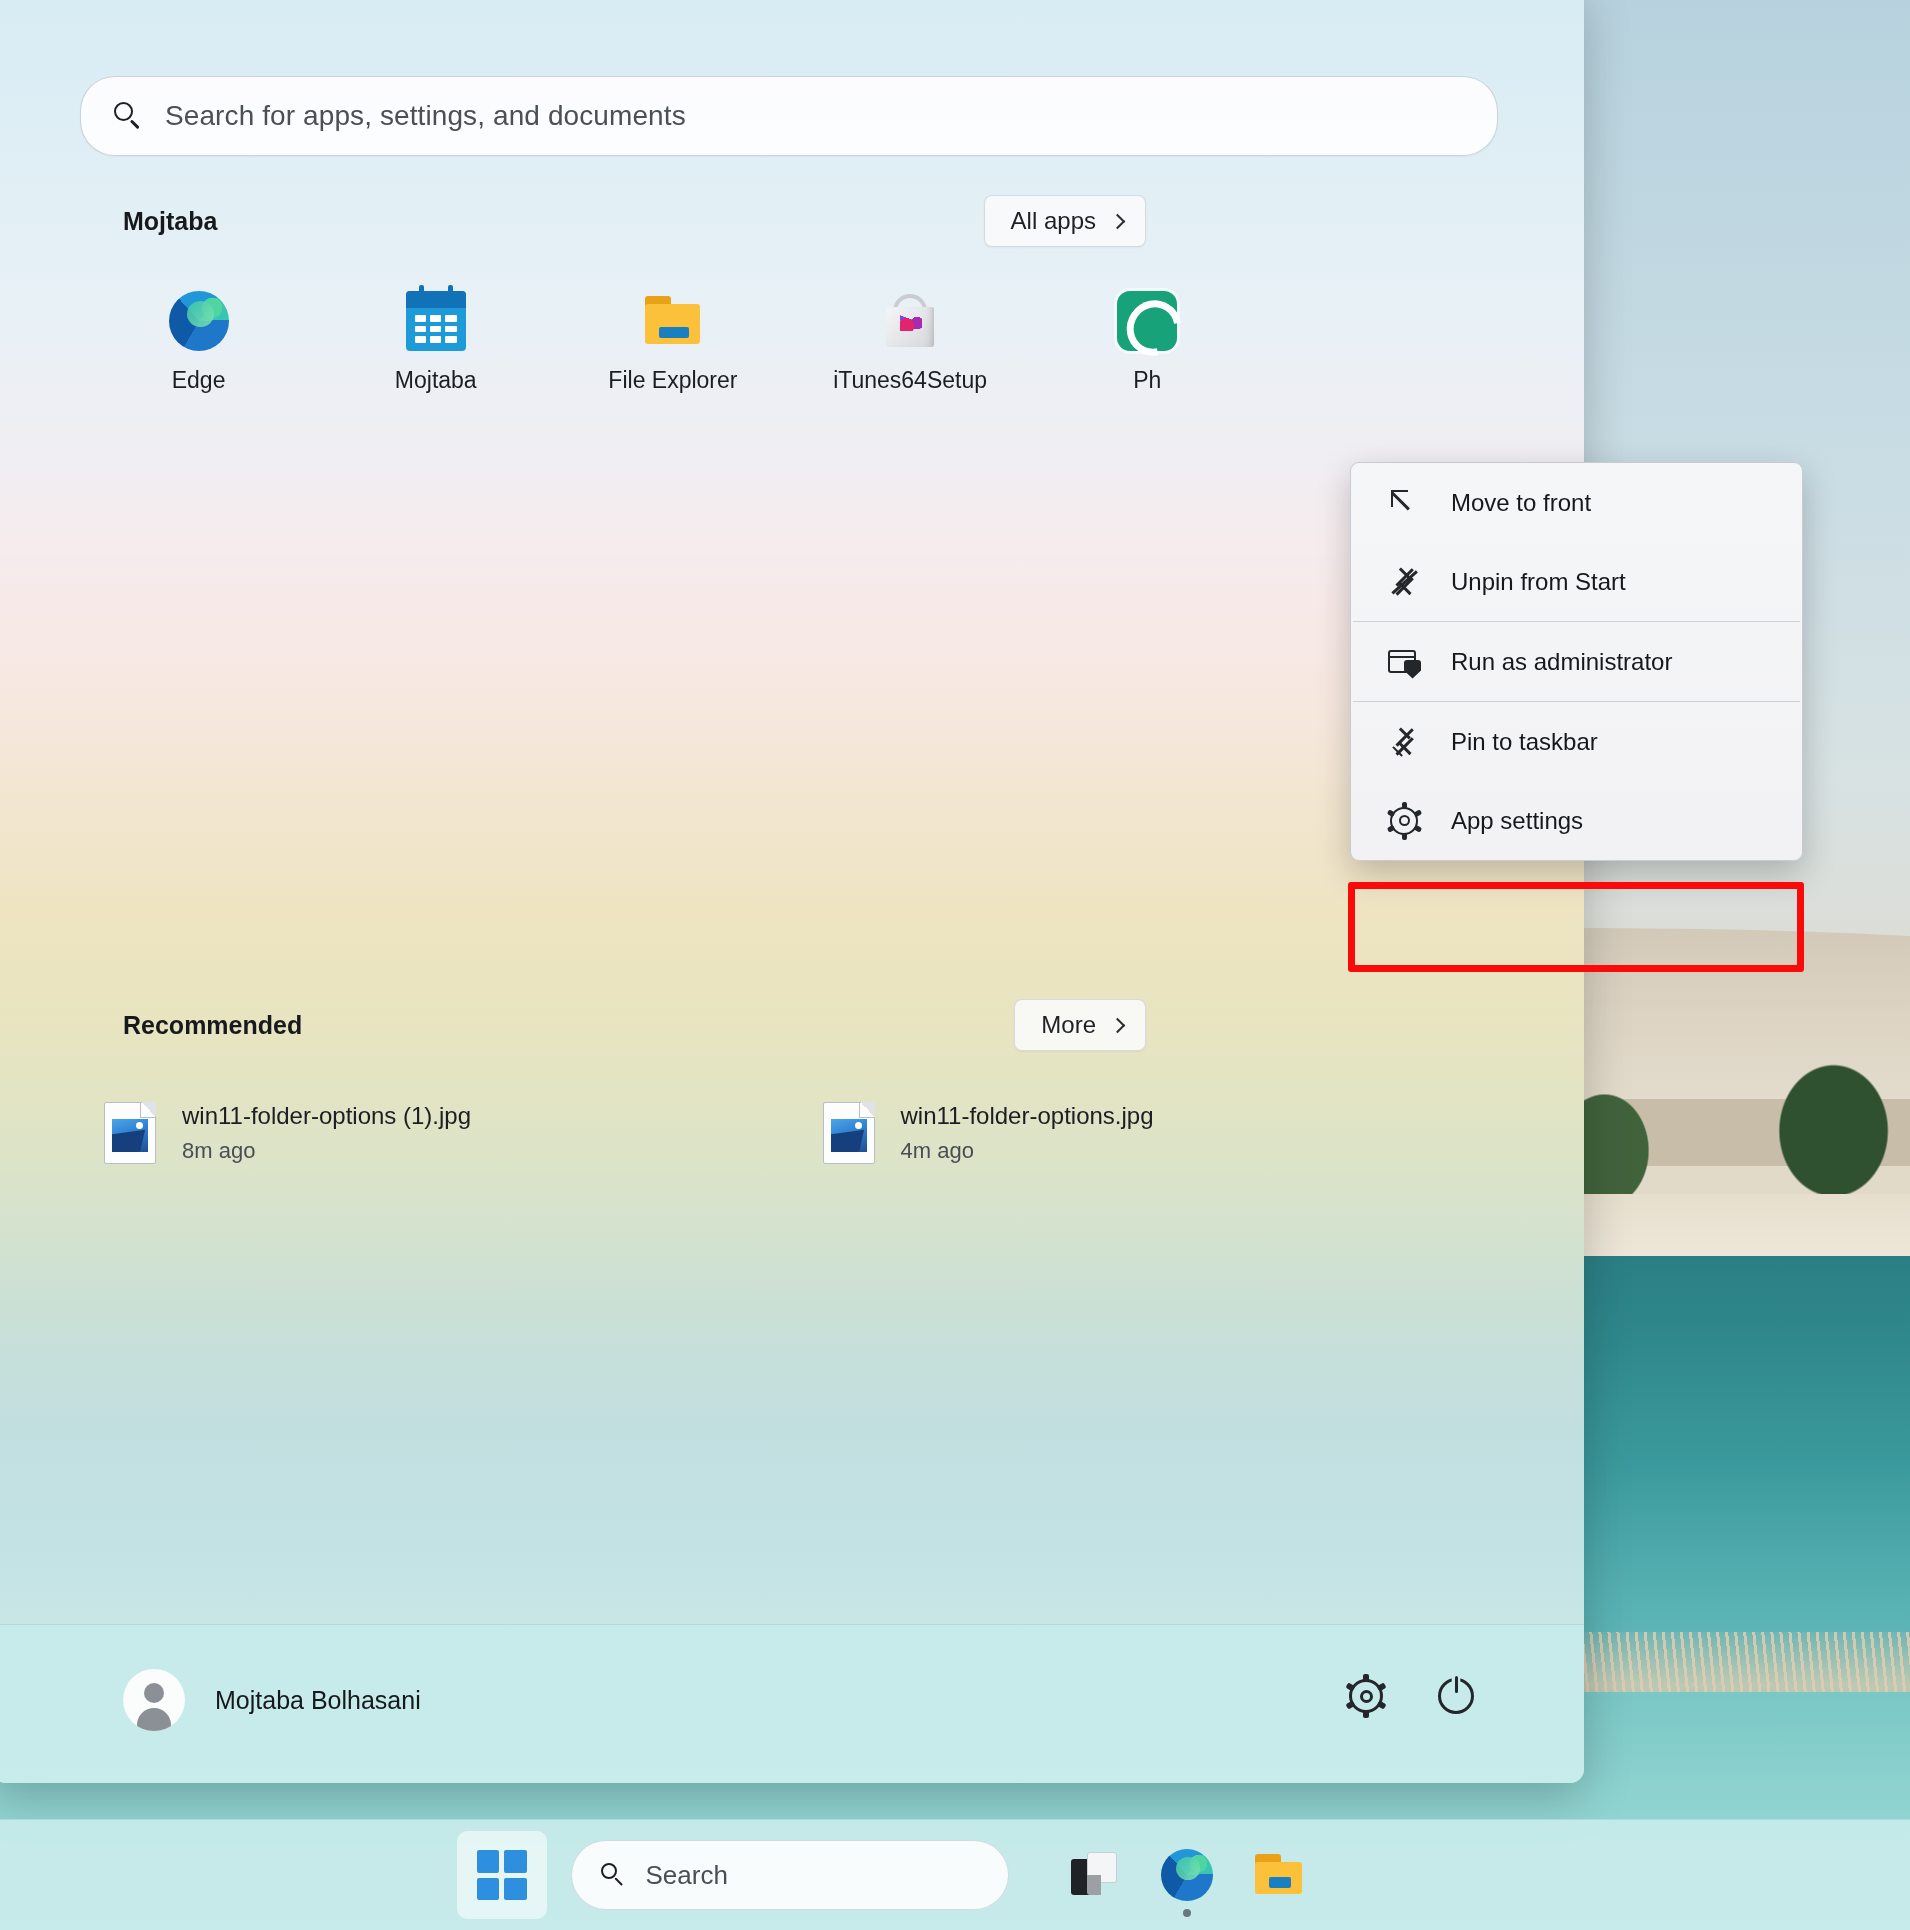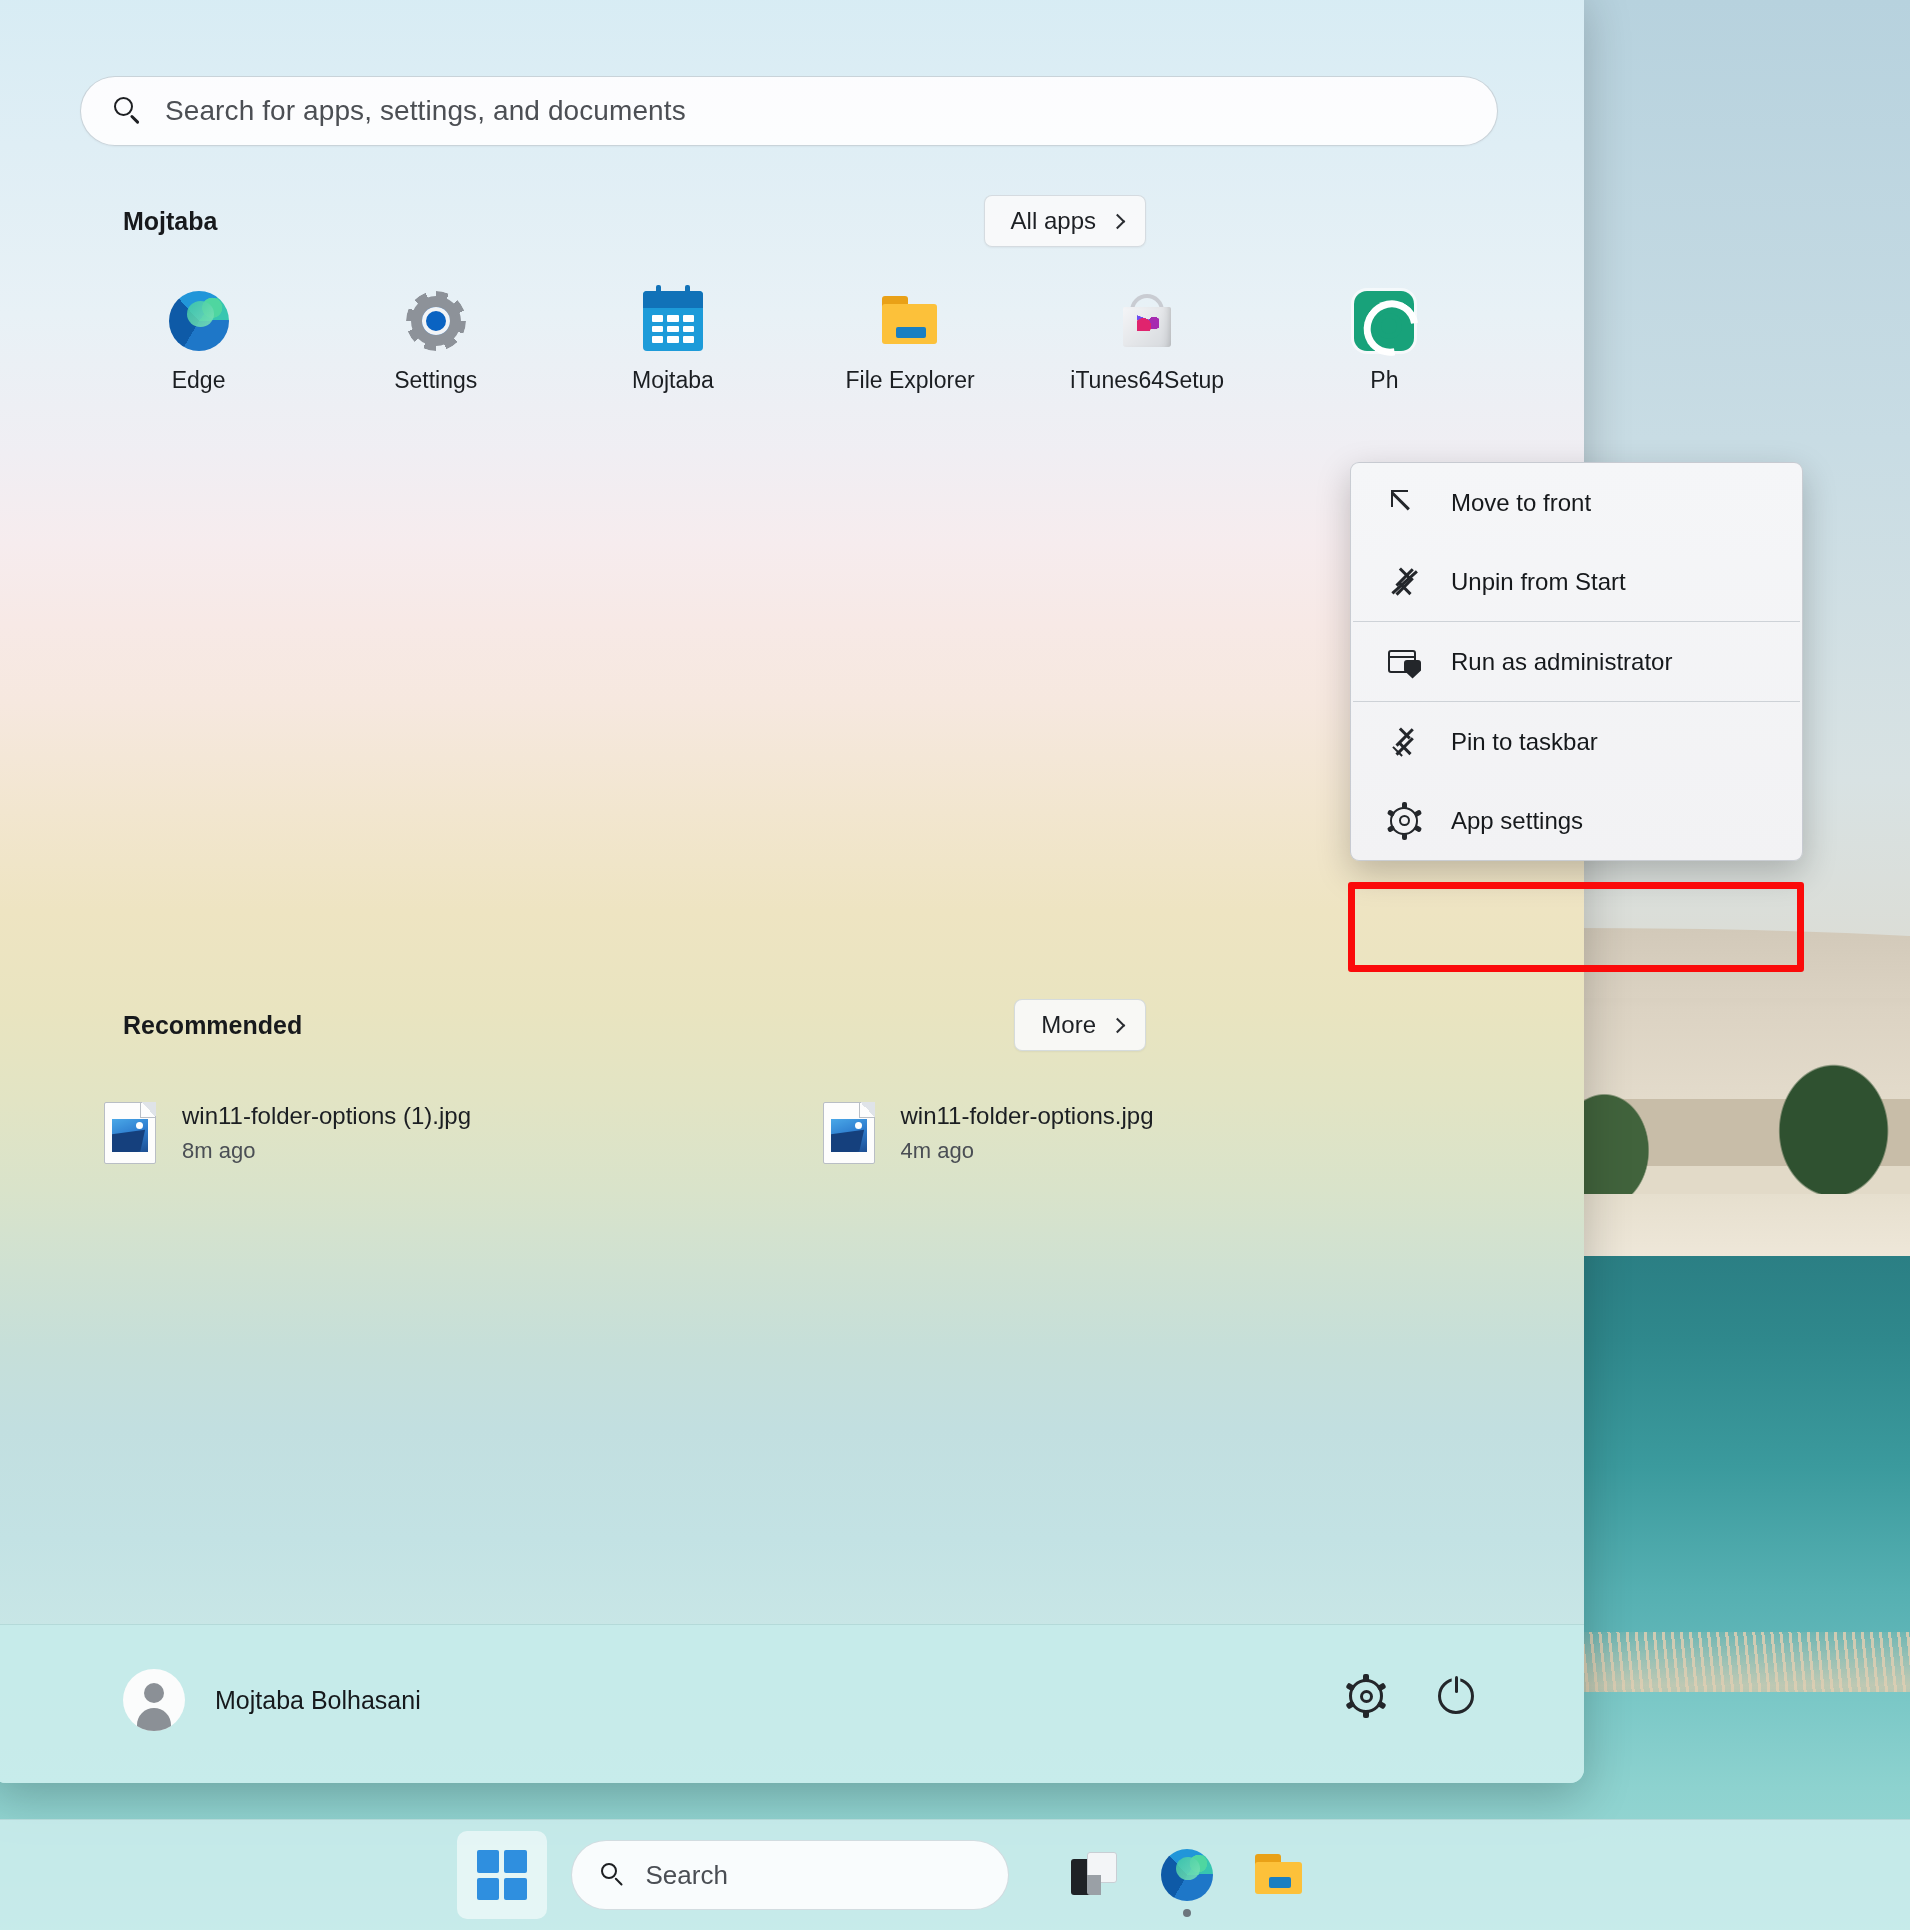--- a/index.html
+++ b/index.html
@@ -103,21 +103,21 @@
       #cdeaea 1797px);
   }
   #start-footer-bar{
     position:absolute; left:0; bottom:0; width:100%; height:159px;
     background:rgba(197,236,234,.78);
     border-top:1px solid rgba(120,160,160,.22);
   }
   #start-content{ position:absolute; inset:0; }
 
   
-  #search-row{ position:absolute; left:88px; top:90px; width:1418px; height:70px; }
+  #search-row{ position:absolute; left:88px; top:90px; width:1418px; height:80px; }
   #search-box{
     width:100%; height:100%;
     background:rgba(253,253,254,.95);
     border:1px solid rgba(140,160,172,.45);
     border-radius:35px;
     display:flex; align-items:center;
     padding-left:32px; gap:22px;
     box-shadow:0 1px 2px rgba(0,0,0,.04);
   }
   #search-box .ph{ font-size:28px; color:#4c4f54; letter-spacing:0.1px; }
@@ -396,26 +396,20 @@
         <span class="chev"></span>
       </span>
     </div>
 
     <div id="pinned-grid">
       <div class="app-tile">
         <span class="app-ico ic-edge"></span>
         <span class="app-label">Edge</span>
       </div>
       <div class="app-tile">
-        <span class="app-ico ic-gear">
-            <span class="gr"></span>
-          </span>
-        <span class="app-label">Settings</span>
-      </div>
-      <div class="app-tile">
         <span class="app-ico ic-cal">
           <span class="pin1"></span>
             <span class="pin2"></span>
             <span class="top"></span>
           <span class="dots">
               <i></i>
               <i></i>
               <i></i>
               <i></i>
               <i></i>

